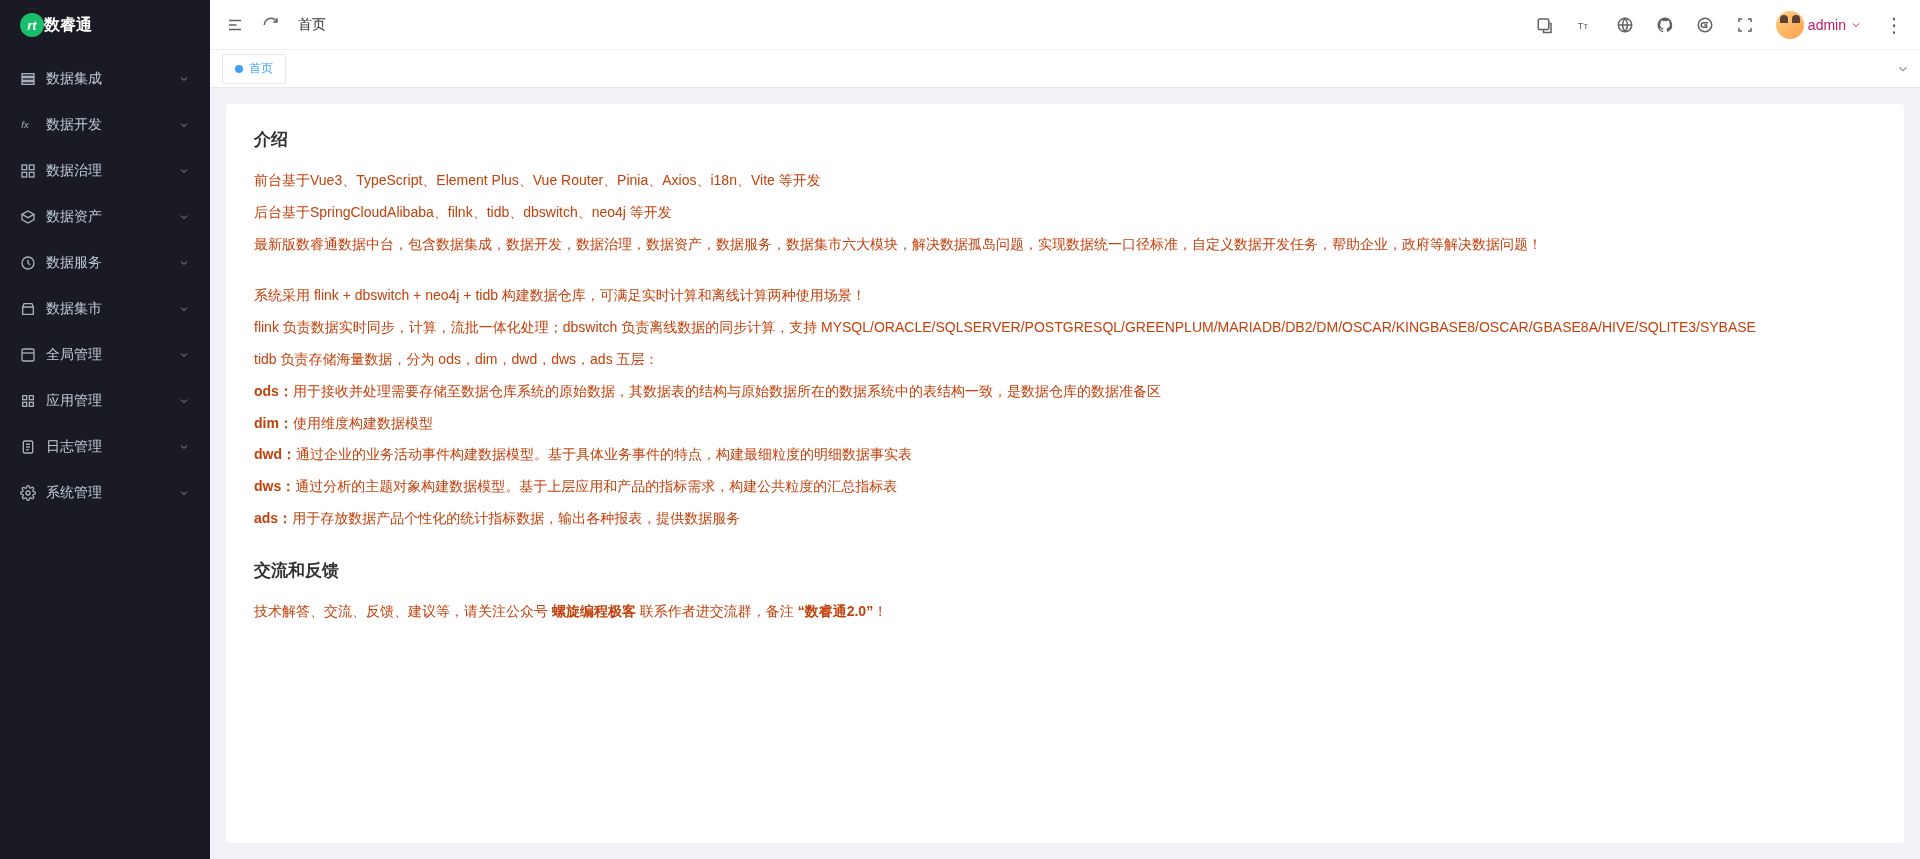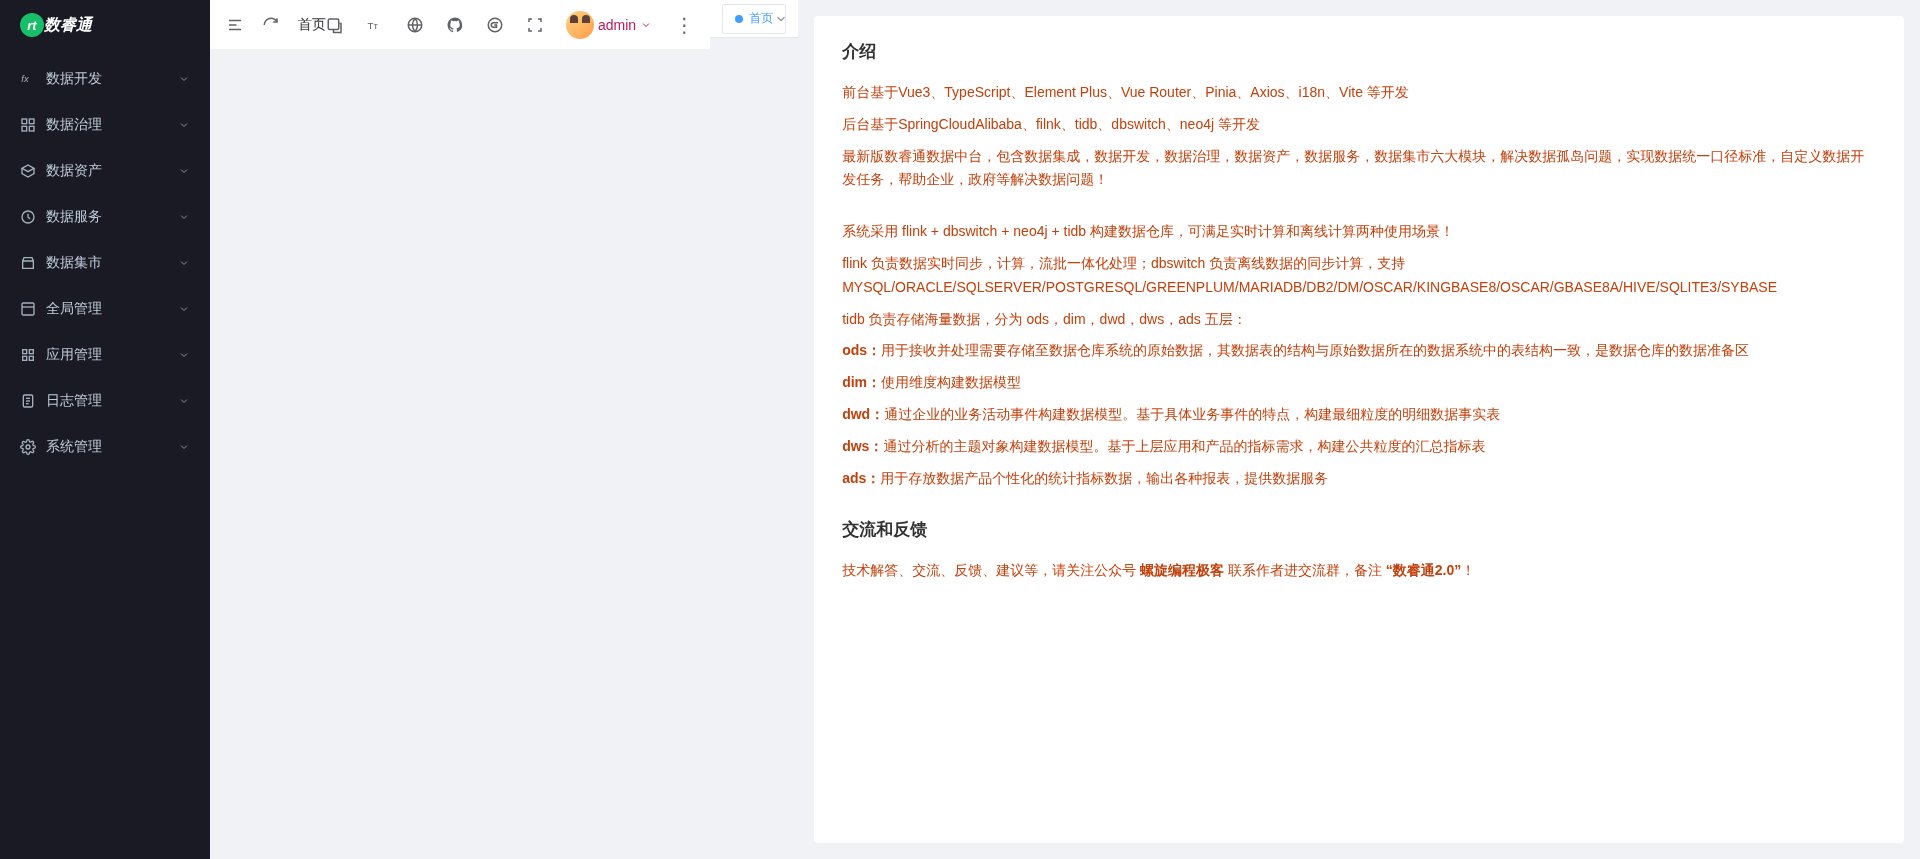--- a/index.html
+++ b/index.html
@@ -3,29 +3,29 @@
 <meta charset="utf-8">
 <style>
 * { margin: 0; padding: 0; box-sizing: border-box; }
 html, body { height: 100%; font-family: -apple-system, BlinkMacSystemFont, "Segoe UI", "PingFang SC", "Microsoft YaHei", sans-serif; font-size: 14px; color: #303133; }
 .app { display: flex; height: 100vh; }
 
 
 .sidebar { width: 210px; background: #191a23; color: #bfcbd9; display: flex; flex-direction: column; flex-shrink: 0; }
 .logo-area { height: 50px; display: flex; align-items: center; padding-left: 20px; }
 .logo-badge { width: 24px; height: 24px; background: #19be6b; border-radius: 50%; display: flex; align-items: center; justify-content: center; color: #fff; font-weight: bold; font-size: 13px; font-style: italic; }
-.logo-text { color: #fff; font-size: 16px; font-weight: 600; font-style: italic; }
+.logo-text { color: #fff; font-size: 16px; font-weight: 600; }
 .nav { flex: 1; padding-top: 6px; }
 .nav-item { height: 46px; display: flex; align-items: center; padding: 0 20px; cursor: pointer; color: #bfcbd9; font-size: 14px; position: relative; }
 .nav-icon { width: 16px; height: 16px; margin-right: 10px; opacity: 0.85; flex-shrink: 0; }
 .nav-label { flex: 1; }
 .nav-chevron { width: 12px; height: 12px; opacity: 0.7; }
 
 
-.main { flex: 1; display: flex; flex-direction: row; background: #f0f2f5; min-width: 0; }
+.main { flex: 1; display: flex; flex-direction: column; background: #f0f2f5; min-width: 0; }
 .topbar { height: 50px; background: #fff; display: flex; align-items: center; padding: 0 16px; border-bottom: 1px solid #f0f0f0; }
 .topbar-left { display: flex; align-items: center; gap: 18px; }
 .icon-btn { width: 18px; height: 18px; cursor: pointer; color: #606266; display: inline-flex; align-items: center; justify-content: center; text-align: center; }
 .breadcrumb { font-size: 14px; color: #303133; }
 .topbar-right { margin-left: auto; display: flex; align-items: center; gap: 22px; }
 .avatar { width: 28px; height: 28px; border-radius: 50%; background: linear-gradient(135deg,#ffd180,#ff9e4a); position: relative; overflow: hidden; }
 .avatar::before { content:""; position:absolute; left:4px; top:4px; width:8px; height:8px; background:#5d4037; border-radius:50% 50% 0 0; }
 .avatar::after { content:""; position:absolute; right:4px; top:4px; width:8px; height:8px; background:#5d4037; border-radius:50% 50% 0 0; }
 .user { display: flex; align-items: center; gap: 4px; cursor: pointer; color: #be185d; font-size: 14px; }
 .kebab { font-size: 20px; color: #606266; line-height: 1; cursor: pointer; }
@@ -52,20 +52,35 @@
 <body>
 
 <div class="app">
 
   <aside class="sidebar">
     <div class="logo-area">
       <div class="logo-badge">rt</div>
       <div class="logo-text">数睿通</div>
     </div>
     <nav class="nav">
+      <div class="nav-item">
+        <span class="nav-icon">
+            <svg viewBox="0 0 24 24" fill="none" stroke="currentColor" stroke-width="2">
+              <rect x="3" y="4" width="18" height="4"></rect>
+              <rect x="3" y="10" width="18" height="4"></rect>
+              <rect x="3" y="16" width="18" height="4"></rect>
+            </svg>
+          </span>
+        <span class="nav-label">数据集成</span>
+        <span class="nav-chevron">
+            <svg viewBox="0 0 24 24" fill="none" stroke="currentColor" stroke-width="2">
+              <polyline points="6 9 12 15 18 9"></polyline>
+            </svg>
+          </span>
+      </div>
       <div class="nav-item">
         <span class="nav-icon">
             <svg viewBox="0 0 24 24" fill="currentColor">
               <text x="2" y="17" font-size="14" font-style="italic">fx</text>
             </svg>
           </span>
         <span class="nav-label">数据开发</span>
         <span class="nav-chevron">
             <svg viewBox="0 0 24 24" fill="none" stroke="currentColor" stroke-width="2">
               <polyline points="6 9 12 15 18 9"></polyline>

